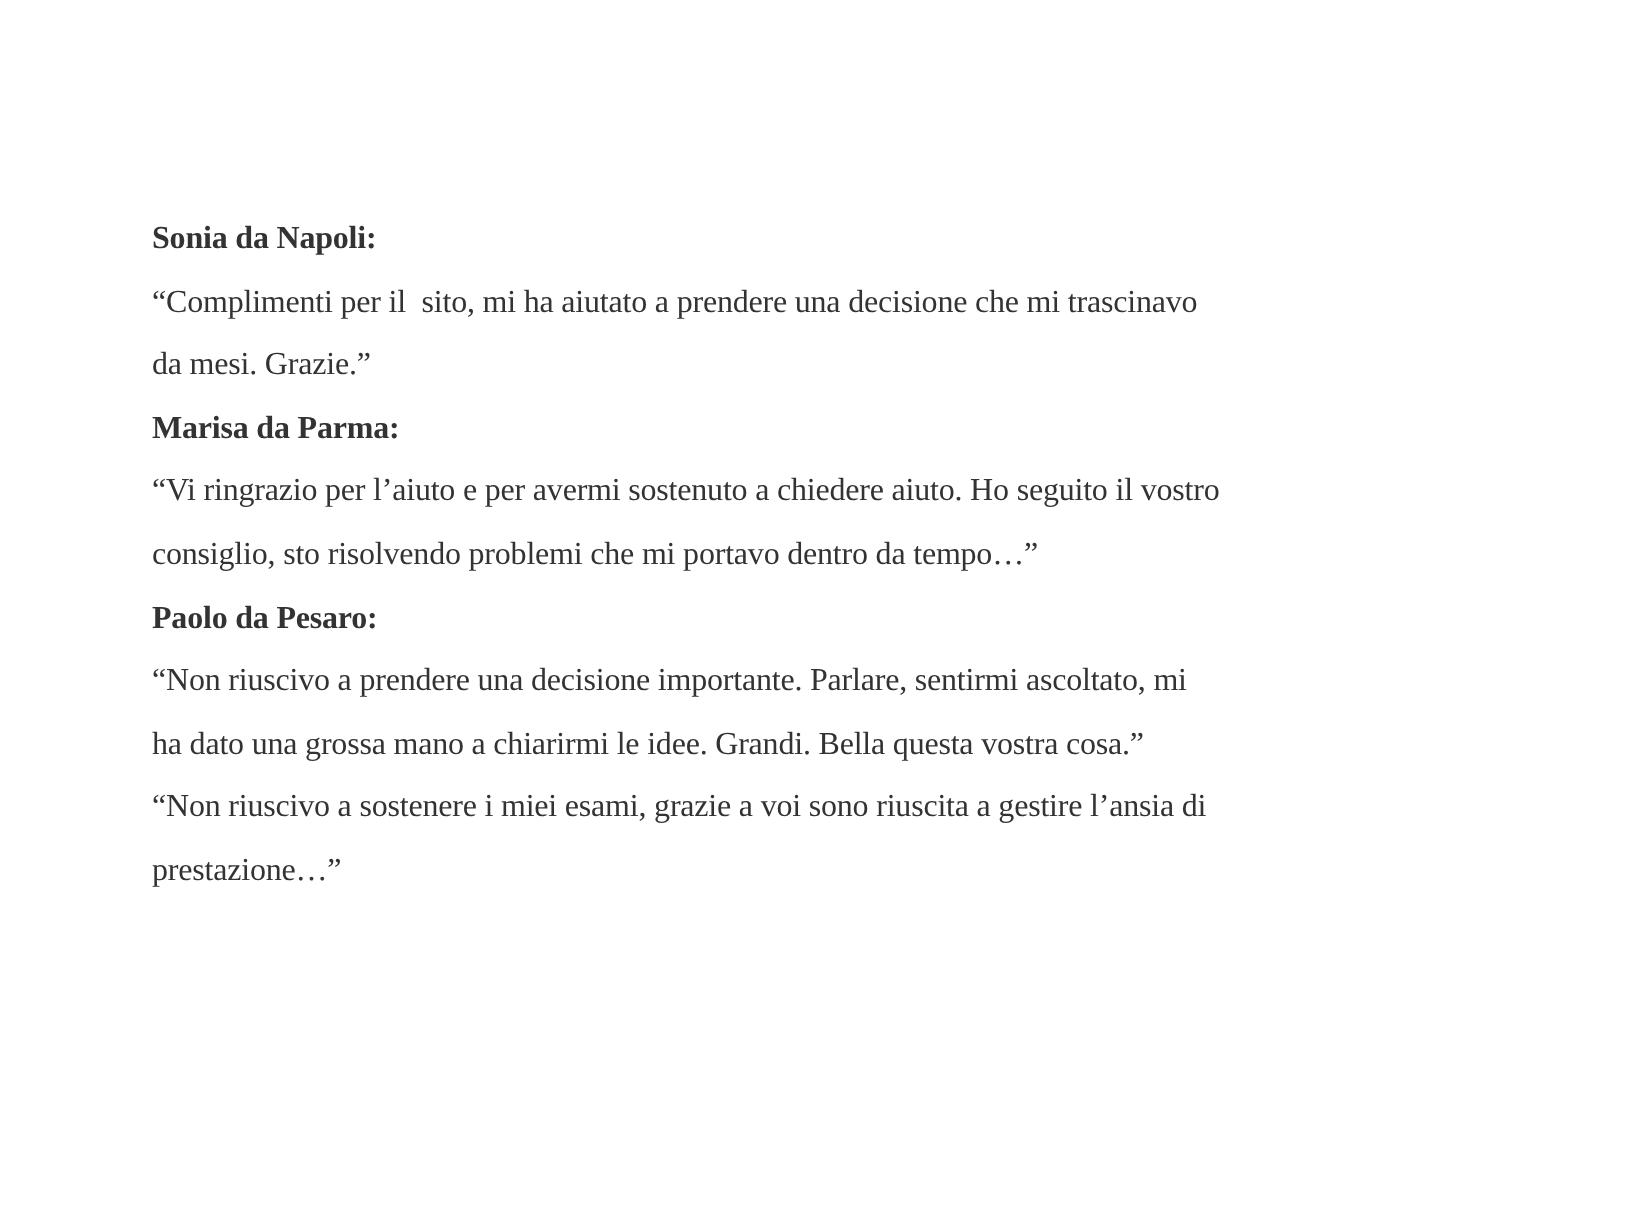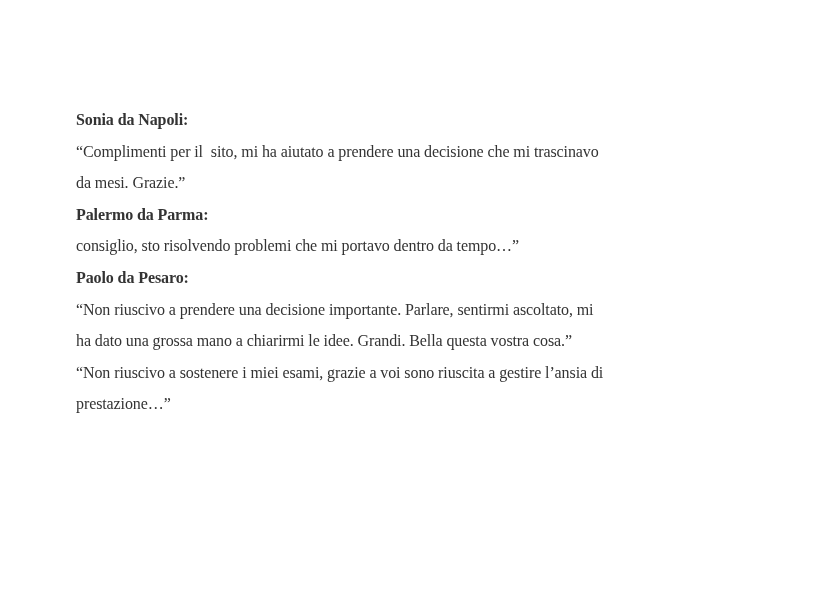--- a/index.html
+++ b/index.html
@@ -39,21 +39,22 @@
 
 <div class="content">
 
   <div class="testimonial">
     <div class="line author">Sonia da Napoli:</div>
     <div class="line quote">“Complimenti per il  sito, mi ha aiutato a prendere una decisione che mi trascinavo</div>
     <div class="line quote">da mesi. Grazie.”</div>
   </div>
 
   <div class="testimonial">
-    <div class="line author">Palermo da Parma:</div>
+    <div class="line author">Marisa da Parma:</div>
+    <div class="line quote">“Vi ringrazio per l’aiuto e per avermi sostenuto a chiedere aiuto. Ho seguito il vostro</div>
     <div class="line quote">consiglio, sto risolvendo problemi che mi portavo dentro da tempo…”</div>
   </div>
 
   <div class="testimonial">
     <div class="line author">Paolo da Pesaro:</div>
     <div class="line quote">“Non riuscivo a prendere una decisione importante. Parlare, sentirmi ascoltato, mi</div>
     <div class="line quote">ha dato una grossa mano a chiarirmi le idee. Grandi. Bella questa vostra cosa.”</div>
   </div>
 
 

